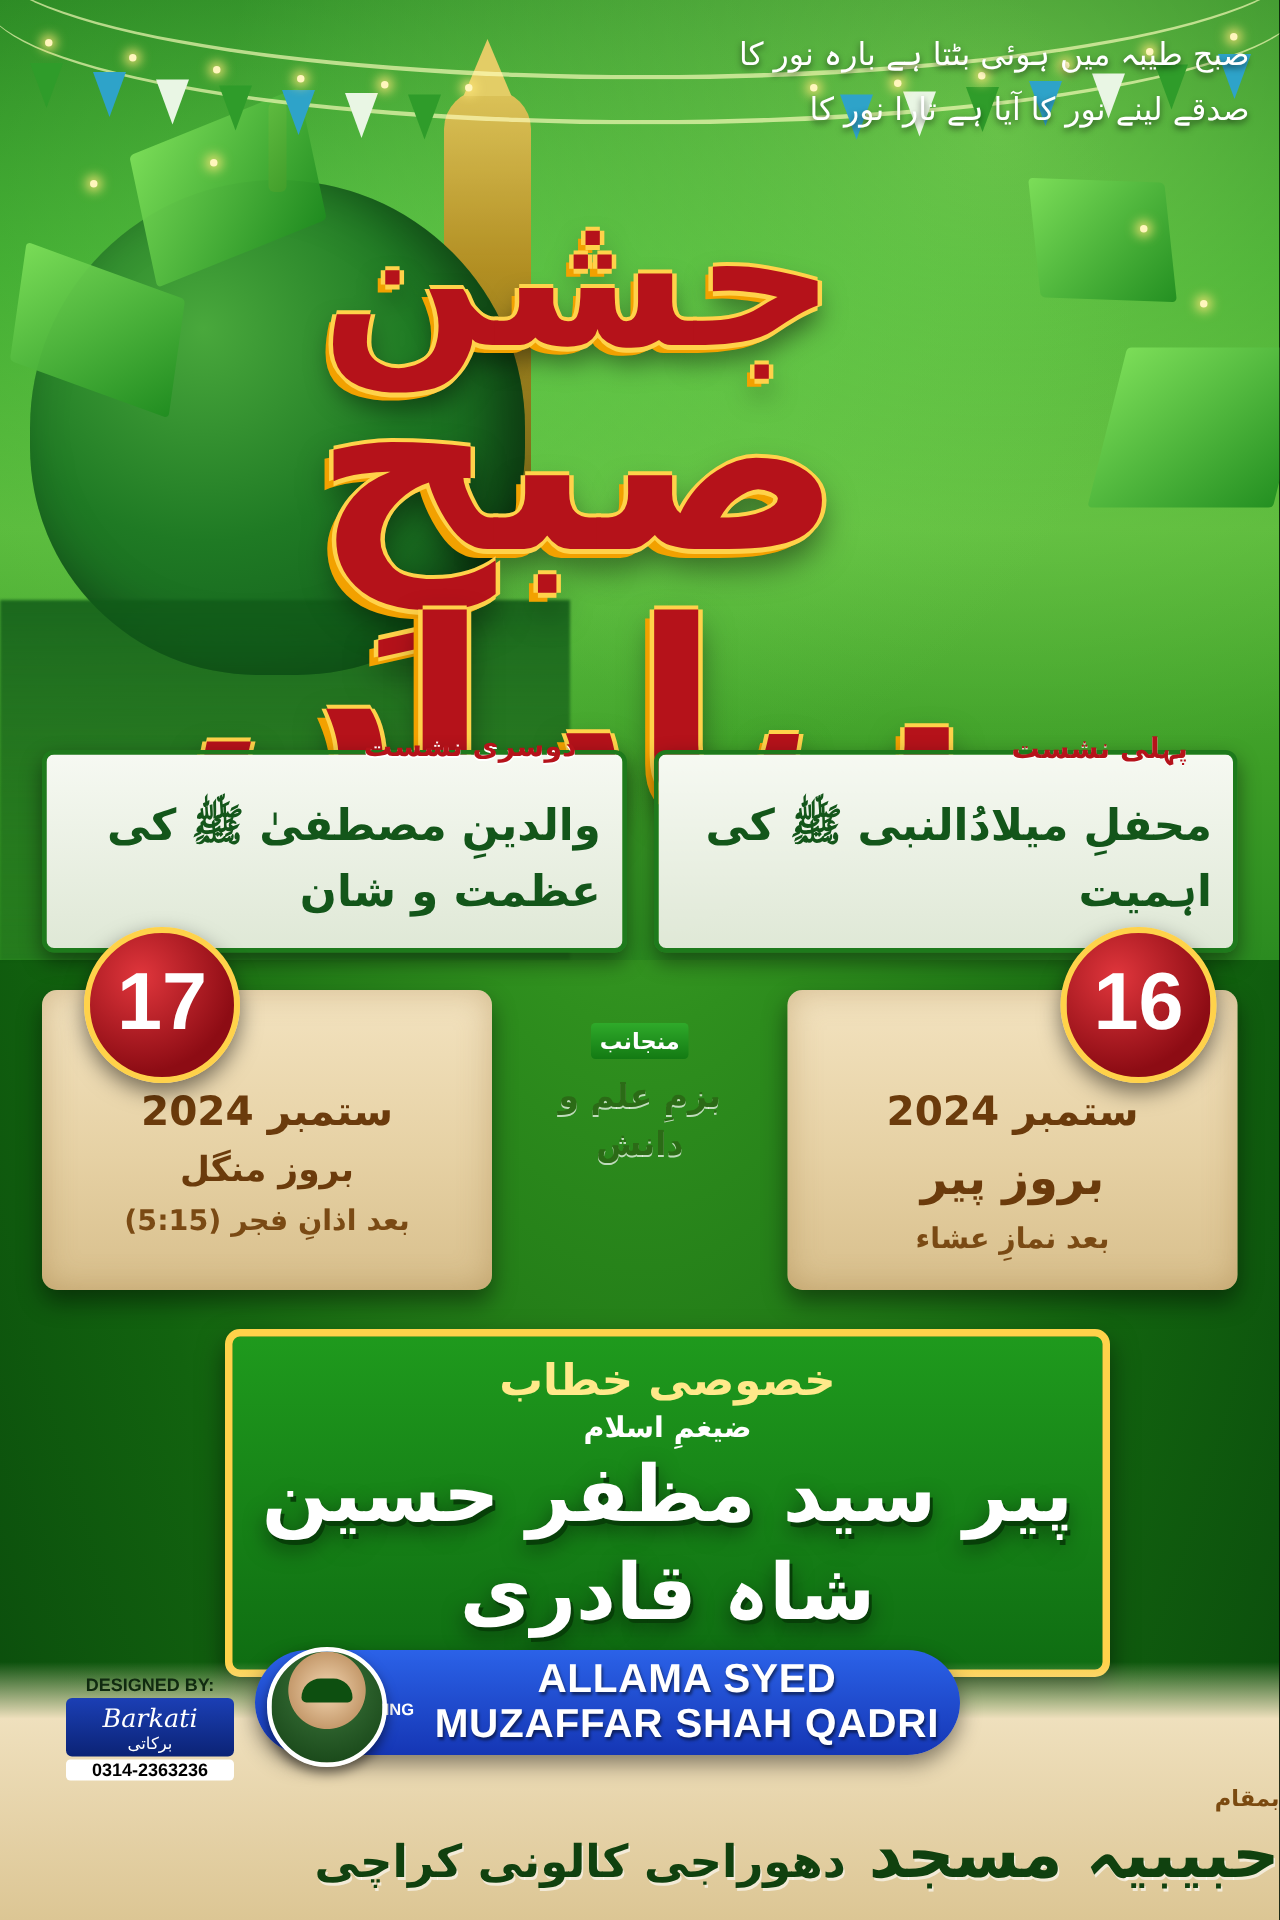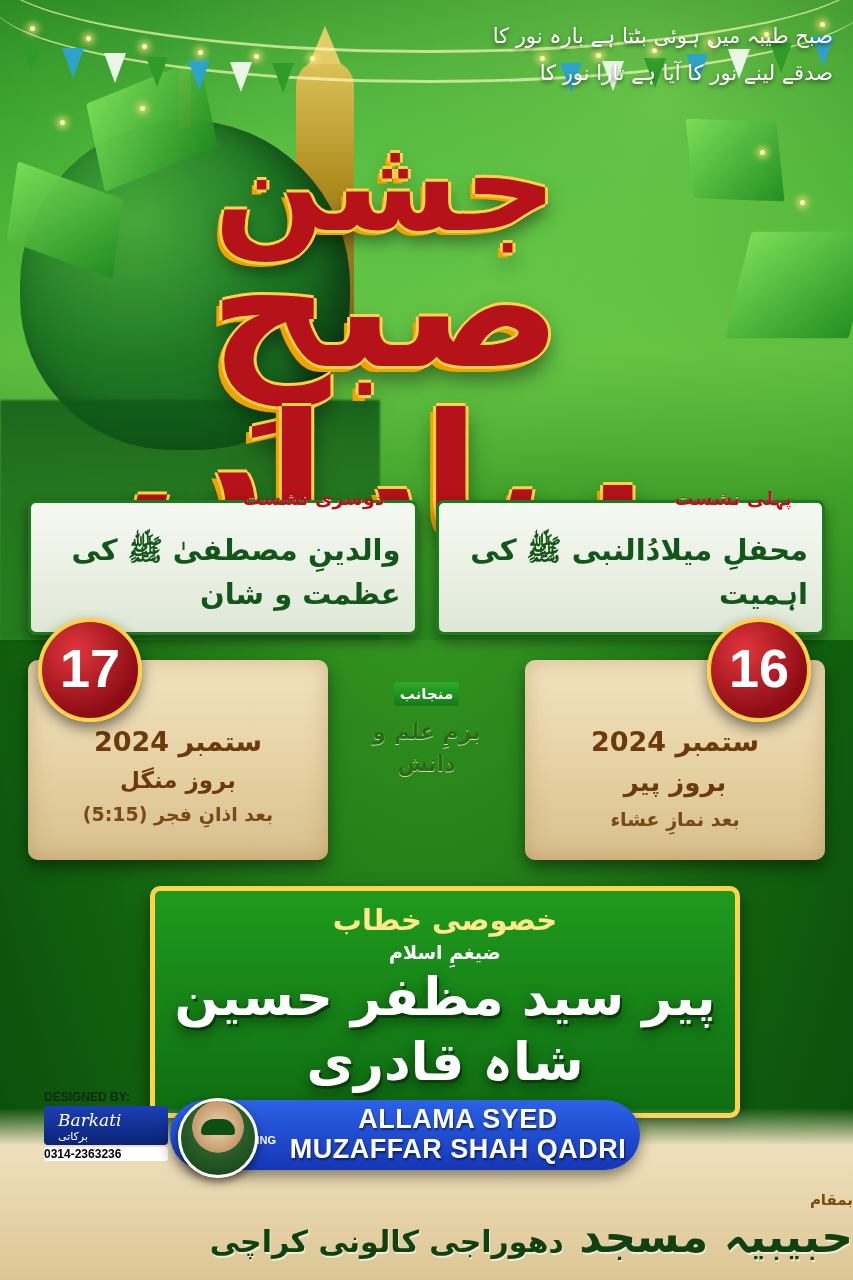--- a/index.html
+++ b/index.html
@@ -249,21 +249,21 @@
     border: 4px solid #ffd24a;
     color: #fff;
     font-size: 54px;
     font-weight: bold;
     line-height: 92px;
     text-align: center;
     box-shadow: 0 6px 14px rgba(0,0,0,.5);
     font-family: "Liberation Sans", sans-serif;
   }
   .daybadge.r { right: 14px; }
-  .daybadge.l { left: 10px; }
+  .daybadge.l { left: 28px; }
 
   .centerFlag {
     position: absolute;
     left: 50%; top: 42px;
     transform: translateX(-50%);
     width: 150px;
     text-align: center;
     direction: rtl;
   }
   .centerFlag .rib {
@@ -318,23 +318,23 @@
     font-size: 52px;
     font-weight: bold;
     line-height: 1.25;
     font-family: "DejaVu Sans", sans-serif;
     text-shadow: 2px 3px 0 #073f08, 0 6px 14px rgba(0,0,0,.5);
   }
 
   
   .designer {
     position: absolute;
-    left: 44px; top: 1090px;
-    width: 124px;
-    text-align: left;
+    left: 44px; top: 1116px;
+    width: 112px;
+    text-align: center;
   }
   .designer .dby {
     font-size: 12px;
     font-weight: bold;
     color: #102a10;
     font-family: "Liberation Sans", sans-serif;
   }
   .designer .dcard {
     margin-top: 2px;
     background: linear-gradient(180deg,#1b3fb5,#0b2375);
@@ -527,21 +527,21 @@
     <div class="session">
       <div class="tag">دوسری نشست</div>
       <div class="txt">والدینِ مصطفیٰ ﷺ کی عظمت و شان</div>
     </div>
   </div>
 
   <div class="scrolls">
 
     <div class="scroll right">
       <div class="date-txt">ستمبر 2024</div>
-      <div class="date-txt" style="margin-top:0;font-size:26px;">بروز پیر</div>
+      <div class="date-txt" style="margin-top:0;font-size:31px;">بروز پیر</div>
       <div class="sub-txt">بعد نمازِ عشاء</div>
     </div>
     <div class="daybadge r">16</div>
 
     <div class="scroll left">
       <div class="date-txt">ستمبر 2024</div>
       <div class="date-txt" style="margin-top:0;font-size:23px;">بروز منگل</div>
       <div class="sub-txt">بعد اذانِ فجر (5:15)</div>
     </div>
     <div class="daybadge l">17</div>

